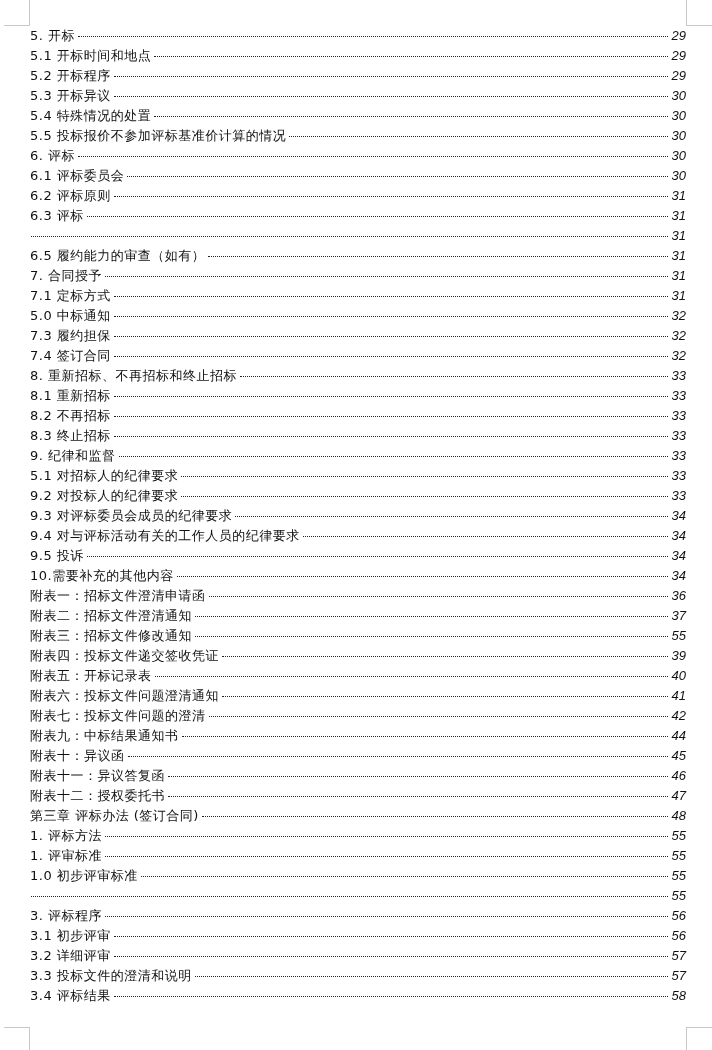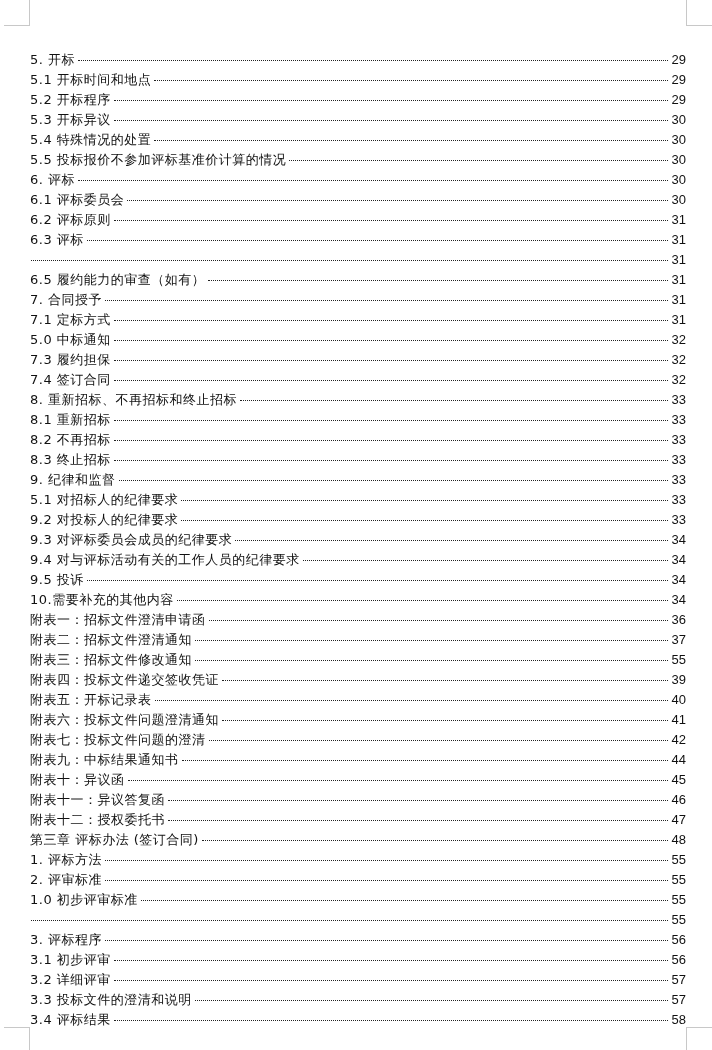--- a/index.html
+++ b/index.html
@@ -3,25 +3,25 @@
 <meta charset="utf-8">
 <style>
   html, body { margin: 0; padding: 0; background: #ffffff; }
   body { width: 712px; height: 1050px; position: relative; overflow: hidden;
          font-family: "DejaVu Sans", "Liberation Sans", sans-serif; color: #111; }
   .corner { position: absolute; border-color: #c8c8c8; border-style: solid; border-width: 0; }
   .corner.tl { left: 4px; top: 0; width: 25px; height: 25px; border-right-width: 1px; border-bottom-width: 1px; }
   .corner.tr { left: 686px; top: 0; width: 26px; height: 25px; border-left-width: 1px; border-bottom-width: 1px; }
   .corner.bl { left: 4px; top: 1027px; width: 25px; height: 23px; border-right-width: 1px; border-top-width: 1px; }
   .corner.br { left: 686px; top: 1027px; width: 26px; height: 23px; border-left-width: 1px; border-top-width: 1px; }
-  .toc { position: absolute; left: 30px; top: 26px; width: 656px; margin-top: 24px; }
+  .toc { position: absolute; left: 30px; top: 26px; width: 656px; }
   .row { display: flex; align-items: baseline; height: 20px; line-height: 20px; font-size: 13px; white-space: nowrap; }
   .title { flex: 0 0 auto; padding-right: 2px; letter-spacing: 0.5px; }
   .leader { flex: 1 1 auto; border-bottom: 1px dotted #222; height: 0; margin: 0 2px 0 1px; position: relative; top: -3px; }
-  .page { flex: 0 0 auto; font-family: "Liberation Sans", sans-serif; font-size: 13px; min-width: 16px; text-align: right; }
+  .page { flex: 0 0 auto; font-family: "Liberation Sans", sans-serif; font-size: 13px; min-width: 16px; text-align: right; font-style: italic; }
 </style>
 </head>
 <body>
 
 <div class="corner tl"></div>
 <div class="corner tr"></div>
 <div class="corner bl"></div>
 <div class="corner br"></div>
 
 <div class="toc" id="toc">
@@ -223,21 +223,21 @@
       <span class="title">第三章   评标办法 (签订合同)</span>
       <span class="leader"></span>
       <span class="page">48</span>
     </div>
     <div class="row">
       <span class="title">1. 评标方法</span>
       <span class="leader"></span>
       <span class="page">55</span>
     </div>
     <div class="row">
-      <span class="title">2. 评审标准</span>
+      <span class="title">1. 评审标准</span>
       <span class="leader"></span>
       <span class="page">55</span>
     </div>
     <div class="row">
       <span class="title">1.0 初步评审标准</span>
       <span class="leader"></span>
       <span class="page">55</span>
     </div>
     <div class="row">
       <span class="leader"></span>

